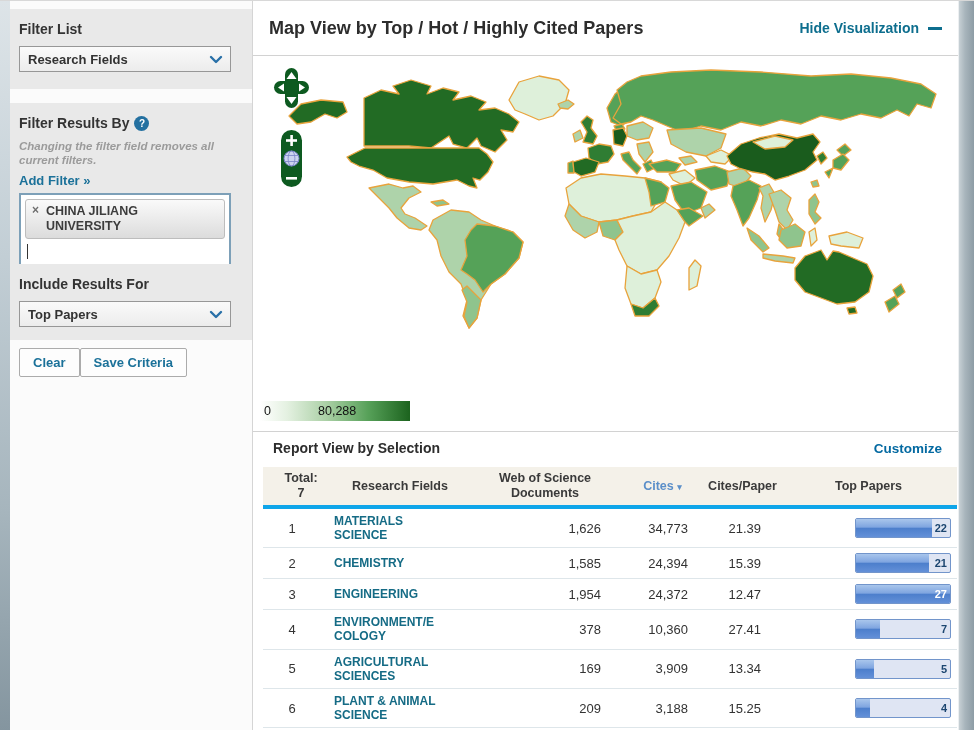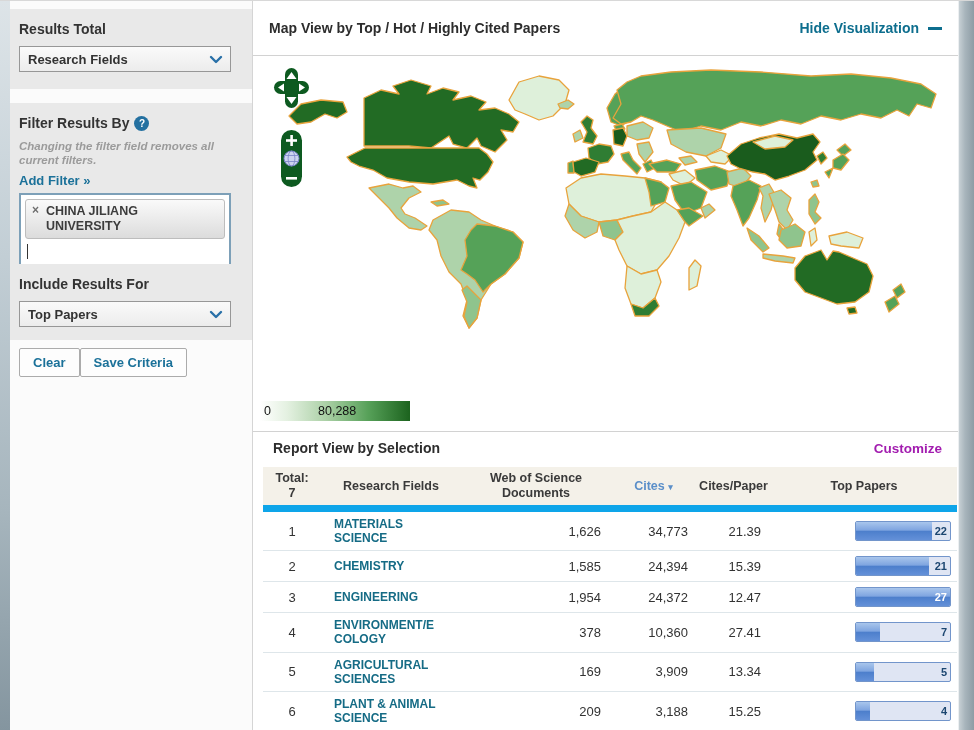--- a/index.html
+++ b/index.html
@@ -32,40 +32,40 @@
   .caret-line{margin-top:5px;margin-left:2px;width:1px;height:15px;background:#333;}
   .side-buttons{position:absolute;top:347px;left:9px;display:flex;}
   .btn{border:1px solid #ababab;background:#fdfdfd;border-radius:2px;color:#1b7199;
     font-size:13px;font-weight:bold;font-family:"Liberation Sans",sans-serif;padding:6px 13px;cursor:pointer;}
   .help-icon{display:inline-block;width:15px;height:15px;border-radius:50%;background:#2470a0;color:#fff;
     font-size:10px;font-weight:bold;text-align:center;line-height:15px;vertical-align:1px;margin-left:5px;cursor:pointer;}
 
   
   .main{position:absolute;left:252px;top:0;width:706px;height:730px;background:#fff;border-left:1px solid #d5d5d5;}
   .map-header{height:55px;border-bottom:1px solid #d2d2d2;display:flex;align-items:center;padding:0 16px;}
-  .map-title{flex:1;font-size:14px;font-weight:bold;color:#2d2d2d;}
+  .map-title{flex:1;font-size:18px;font-weight:bold;color:#2d2d2d;}
   .hide-link{font-size:14px;font-weight:bold;color:#0d6e8e;cursor:pointer;display:flex;align-items:center;}
   .minus-icon{display:inline-block;width:14px;height:3px;background:#0d6e8e;margin-left:9px;}
 
   .map-area{position:relative;height:375px;}
   .map-controls{position:absolute;left:20px;top:12px;z-index:3;}
   .worldmap{position:absolute;left:28px;top:4px;}
   .legend{position:absolute;left:7px;top:345px;width:150px;height:20px;
     background:linear-gradient(90deg,#ffffff 0%,#e4f1e1 18%,#a9cfa4 45%,#57a159 72%,#1c631e 100%);}
   .legend-min{position:absolute;left:4px;top:3px;font-size:12.5px;color:#111;}
   .legend-max{position:absolute;left:58px;top:3px;font-size:12.5px;color:#111;}
 
   .report-header{height:36px;border-top:1px solid #d2d2d2;display:flex;align-items:center;padding:0 16px 3px 20px;}
   .report-title{flex:1;font-size:14px;font-weight:bold;color:#2d2d2d;}
-  .customize-link{font-size:13.5px;font-weight:bold;color:#a21caf;cursor:pointer;}
+  .customize-link{font-size:13.5px;font-weight:bold;color:#0369a1;cursor:pointer;}
 
   
   .table{margin-left:10px;width:694px;}
   .t-grid{display:grid;grid-template-columns:58px 140px 150px 85px 75px 1fr;align-items:center;}
-  .t-head{background:#f4f1e9;border-bottom:7px solid #0ea5e9;min-height:38px;}
+  .t-head{background:#f4f1e9;border-bottom:4px solid #0ea5e9;min-height:38px;padding-left:9px;}
   .th{font-size:12.5px;font-weight:bold;color:#3a3a3a;text-align:center;white-space:pre-line;line-height:1.2;padding:4px 2px;}
   .th-fields{text-align:center;}
   .th-cites{color:#5b8fc9;cursor:pointer;}
   .th-caret{font-size:9px;color:#5b8fc9;}
   .t-row{border-bottom:1px solid #dee6ea;background:#fff;}
   .td{font-size:13px;color:#333;padding:5px 0;}
   .td-rank{text-align:center;}
   .td-field{font-size:12px;font-weight:bold;color:#156b85;line-height:1.18;padding-left:13px;max-width:120px;
     overflow-wrap:anywhere;cursor:pointer;}
   .td-num{text-align:right;}
@@ -91,21 +91,21 @@
 </head>
 <body>
 
 <div id="app">
 
   <div class="left-strip"></div>
 
   <div class="sidebar">
 
     <div class="side-sec sec-results">
-      <div class="side-h">Results Total</div>
+      <div class="side-h">Filter List</div>
       <div class="dropdown">
         <span class="dd-label">Research Fields</span>
         <span class="dd-arrow">
           <svg width="14" height="9" viewBox="0 0 14 9">
               <polyline points="2,2 7,7 12,2" fill="none" stroke="#2970a8" stroke-width="2.4" stroke-linecap="round" stroke-linejoin="round"></polyline>
             </svg>
         </span>
       </div>
     </div>
 

